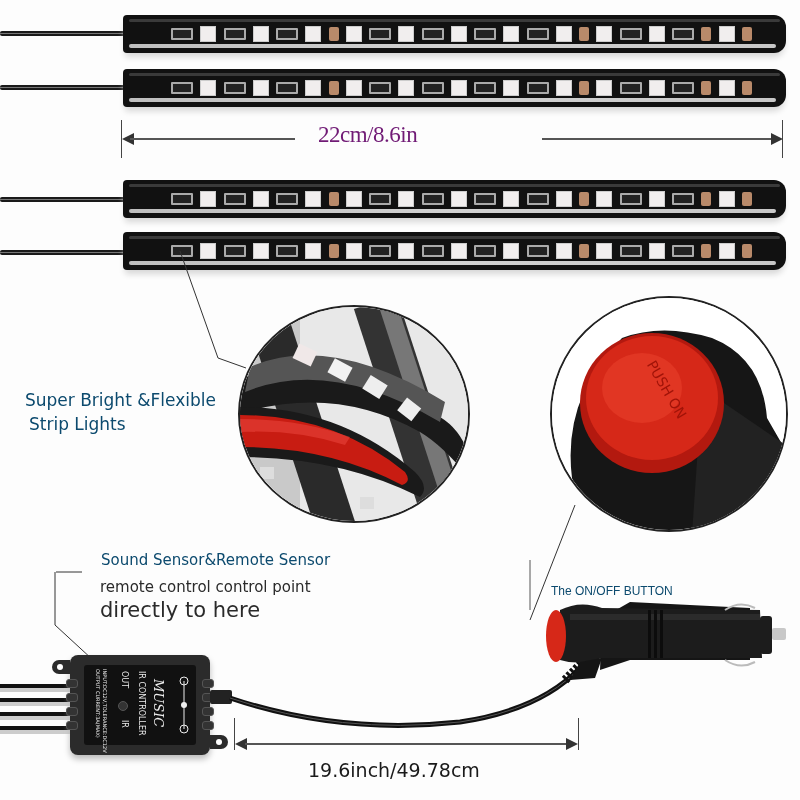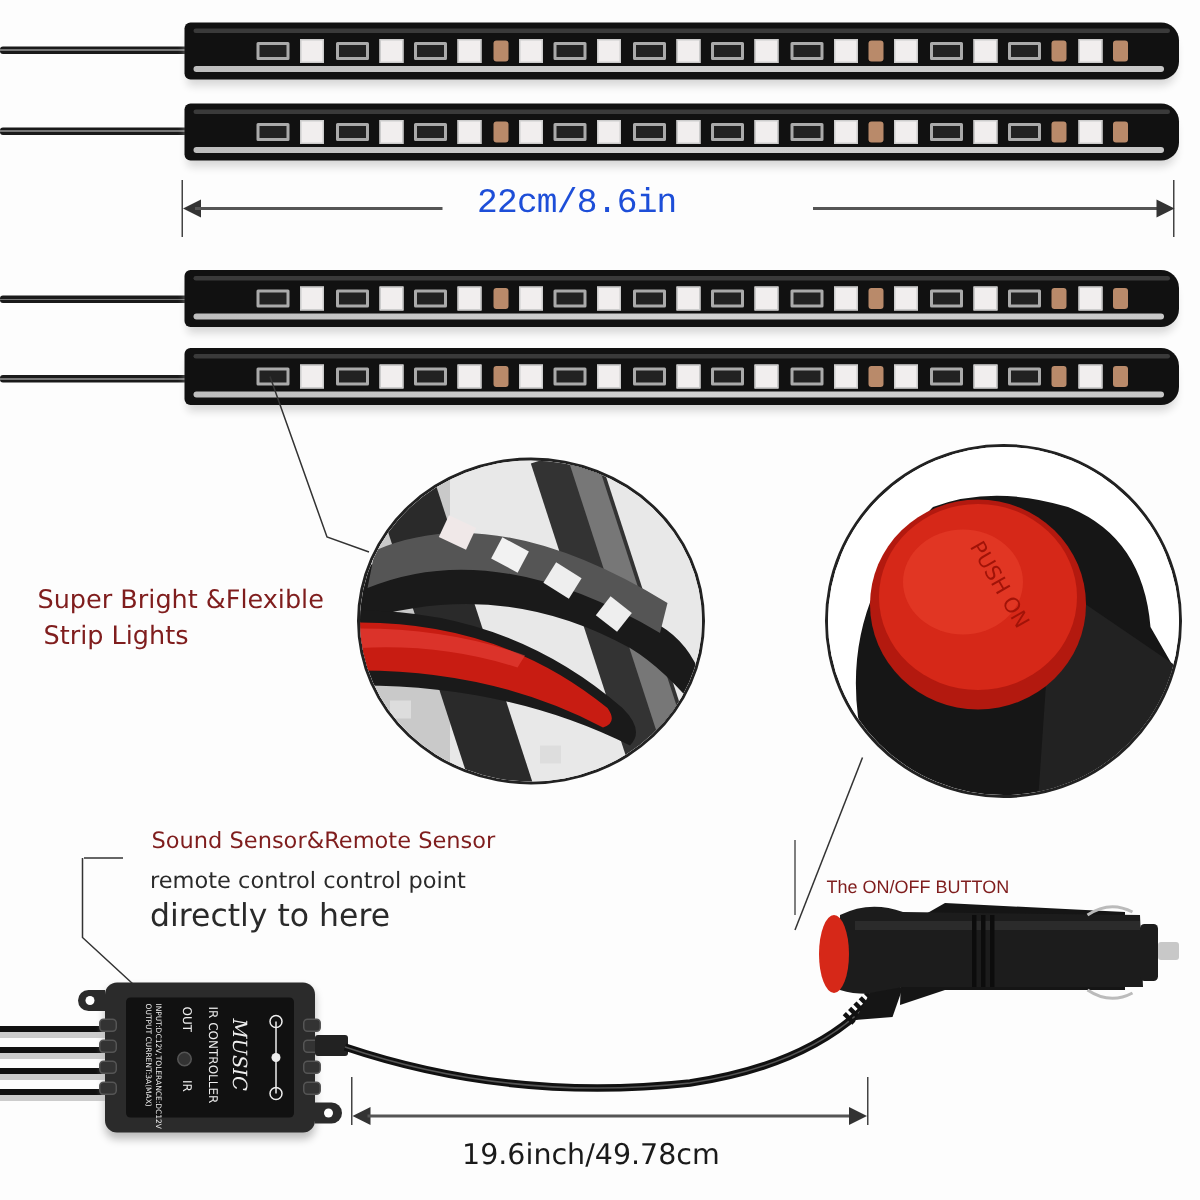--- a/index.html
+++ b/index.html
@@ -18,22 +18,22 @@
   .chip { width: 22px; height: 12px; border: 2px solid #aaa; border-radius: 1px; background: #222; }
   .res { width: 10px; height: 14px; background: #b98a6a; border-radius: 2px; }
 
   
   .dimline { position: absolute; height: 2px; background: #555; }
   .tick { position: absolute; width: 1px; background: #444; }
   .arrow-l, .arrow-r { position: absolute; width: 0; height: 0; border-top: 6px solid transparent; border-bottom: 6px solid transparent; }
   .arrow-l { border-right: 12px solid #333; }
   .arrow-r { border-left: 12px solid #333; }
 
-  .dim-text { position: absolute; color: #1d4ed8; font-family: Liberation Mono, monospace; white-space: nowrap; }
-  .label { position: absolute; color: #7f1d1d; font-family: "DejaVu Sans", sans-serif; white-space: nowrap; }
+  .dim-text { position: absolute; color: #701a75; font-family: Liberation Serif, serif; white-space: nowrap; }
+  .label { position: absolute; color: #0c4a6e; font-family: "DejaVu Sans", sans-serif; white-space: nowrap; }
 
   
   .circle { position: absolute; border-radius: 50%; border: 2px solid #222; overflow: hidden; background: #fff; }
 
   
   .ctrl { position: absolute; left: 70px; top: 655px; width: 140px; height: 100px; background: #2b2b2b; border-radius: 8px; box-shadow: 0 4px 6px #bbb; }
   .ctrl-face { position: absolute; left: 14px; top: 10px; width: 112px; height: 80px; background: #111; border-radius: 3px; }
   .ctrl-txt { position: absolute; color: #eee; font-family: "DejaVu Sans", sans-serif; font-size: 8px; transform: rotate(90deg); transform-origin: left top; white-space: nowrap; }
   .tab { position: absolute; width: 12px; height: 9px; background: #333; border: 1px solid #555; border-radius: 3px; }
 

